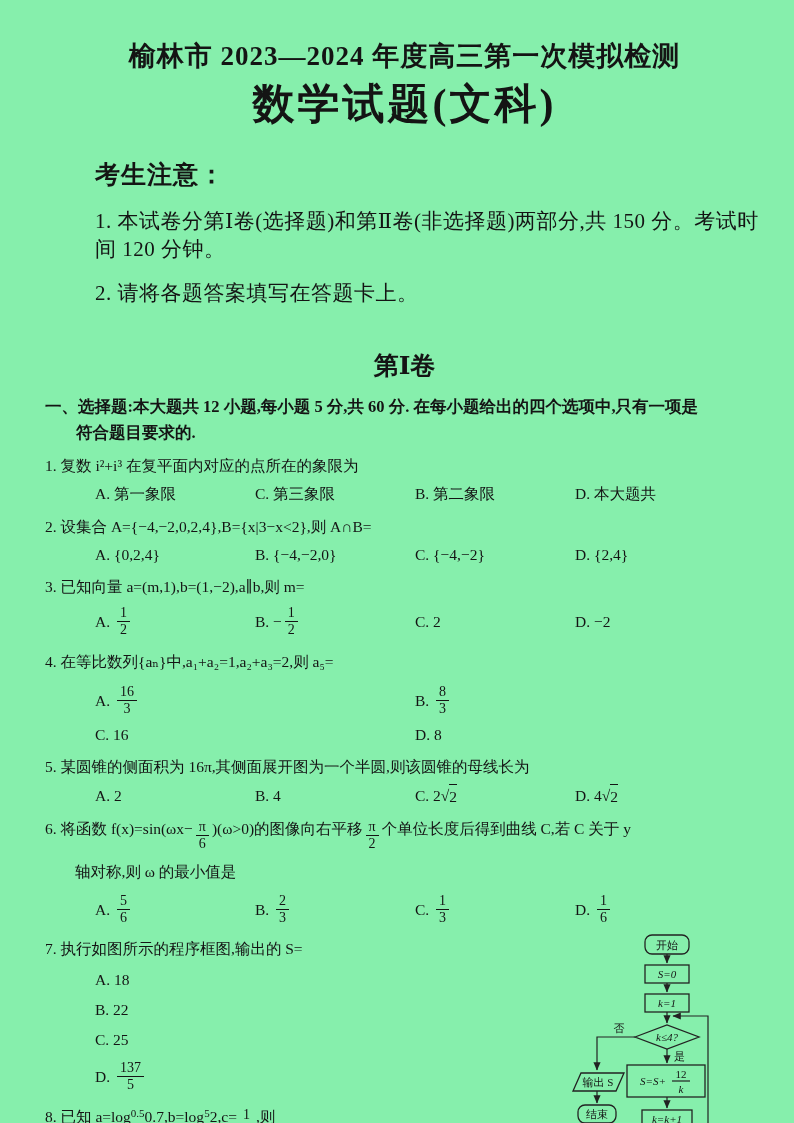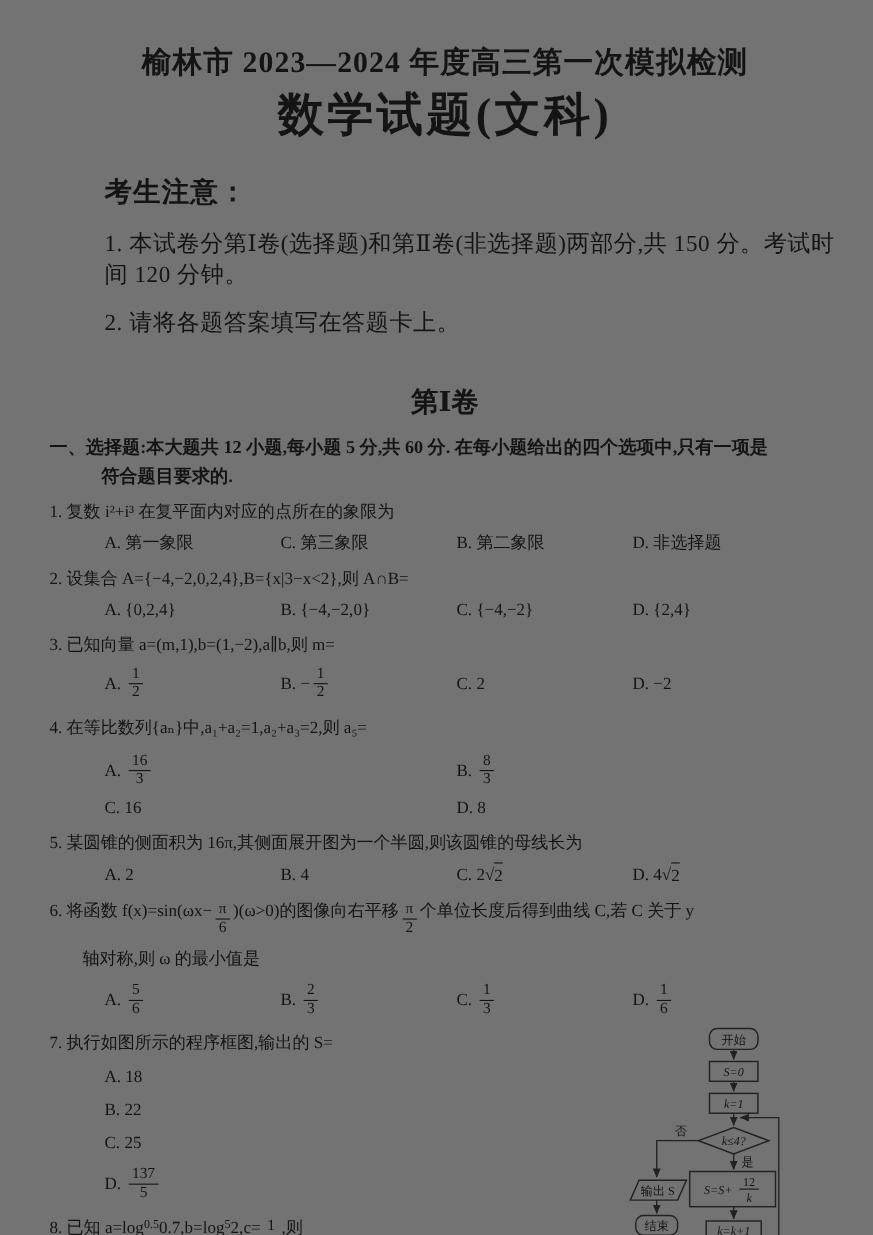--- a/index.html
+++ b/index.html
@@ -1,31 +1,31 @@
 <!DOCTYPE html>
 <html><head>
 <meta charset="utf-8">
 <style>
   * { box-sizing: border-box; margin: 0; padding: 0; }
   html,body { background:#888; }
   .page {
     width: 794px; height: 1123px; margin: 0 auto;
-    background: #737373; color: #141414;
+    background: #86efac; color: #141414;
     font-family: "Liberation Serif", "DejaVu Serif", serif;
     padding: 38px 30px 12px 45px;
     position: relative; overflow: hidden;
   }
   .title1 { text-align:center; font-size:27px; font-weight:bold; letter-spacing:1px; }
   .title2 { text-align:center; font-size:42px; font-weight:bold; margin-top:2px; letter-spacing:3px; }
   .notice { margin: 26px 0 0 50px; }
   .notice-head { font-size:25px; font-weight:bold; letter-spacing:1px; }
   .notice-item { font-size:21px; margin-top:16px; letter-spacing:0.5px; }
   .part-heading { text-align:center; font-size:25px; font-weight:bold; margin-top:42px; }
   .section-head { font-size:16.5px; font-weight:bold; margin-top:12px; line-height:1.55; }
-  .section-l2 { margin-left:47px; }
+  .section-l2 { margin-left:31px; }
   .q { font-size:15.5px; margin-top:9px; line-height:1.5; }
   .stem { display:flex; align-items:flex-start; flex-wrap:wrap; }
   .stem > span { white-space:pre; }
   .cont { margin-left:30px; margin-top:6px; }
   .opts4 { display:grid; grid-template-columns:160px 160px 160px 1fr; margin:5px 0 0 50px; align-items:center; }
   .opts2 { display:grid; grid-template-columns:320px 1fr; margin:5px 0 0 50px; align-items:center; }
   .opts2 > div { margin-top:4px; }
   .optline { margin:7px 0 0 50px; }
   .opt { display:flex; align-items:center; white-space:pre; }
   .frac { display:inline-flex; flex-direction:column; align-items:center; vertical-align:middle;
@@ -59,21 +59,21 @@
     <div>一、选择题:本大题共 12 小题,每小题 5 分,共 60 分. 在每小题给出的四个选项中,只有一项是</div>
     <div class="section-l2">符合题目要求的.</div>
   </div>
 
   <div class="q">
     <div>1. 复数 i²+i³ 在复平面内对应的点所在的象限为</div>
     <div class="opts4">
       <div>A. 第一象限</div>
       <div>C. 第三象限</div>
       <div>B. 第二象限</div>
-      <div>D. 非选择题</div>
+      <div>D. 本大题共</div>
     </div>
   </div>
 
   <div class="q">
     <div>2. 设集合 A={−4,−2,0,2,4},B={x|3−x&lt;2},则 A∩B=</div>
     <div class="opts4">
       <div>A. {0,2,4}</div>
       <div>B. {−4,−2,0}</div>
       <div>C. {−4,−2}</div>
       <div>D. {2,4}</div>

